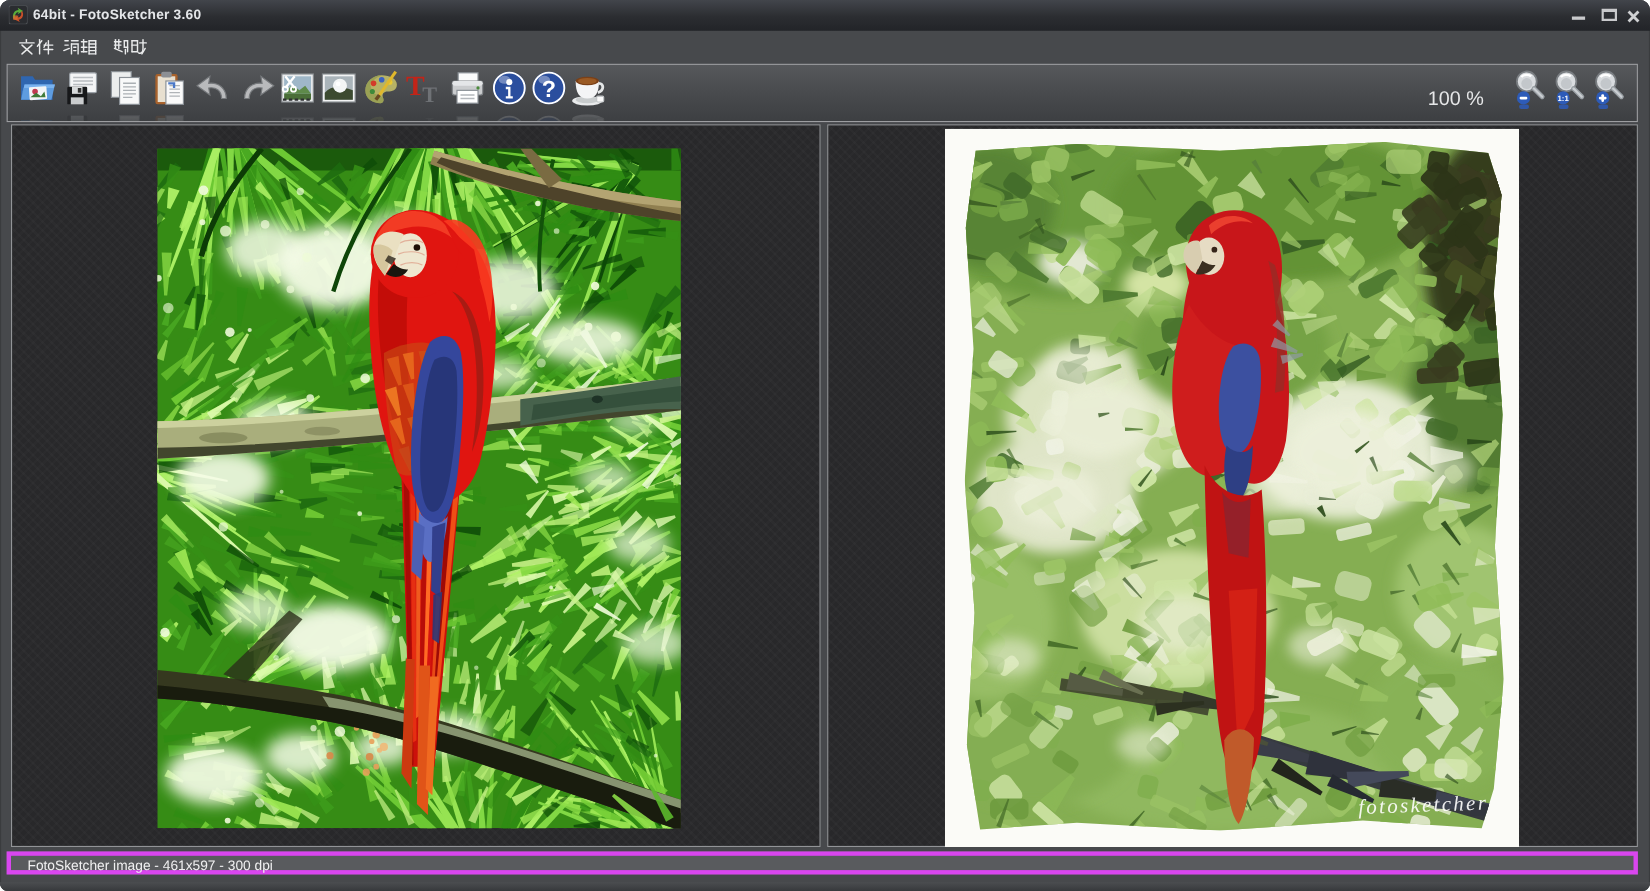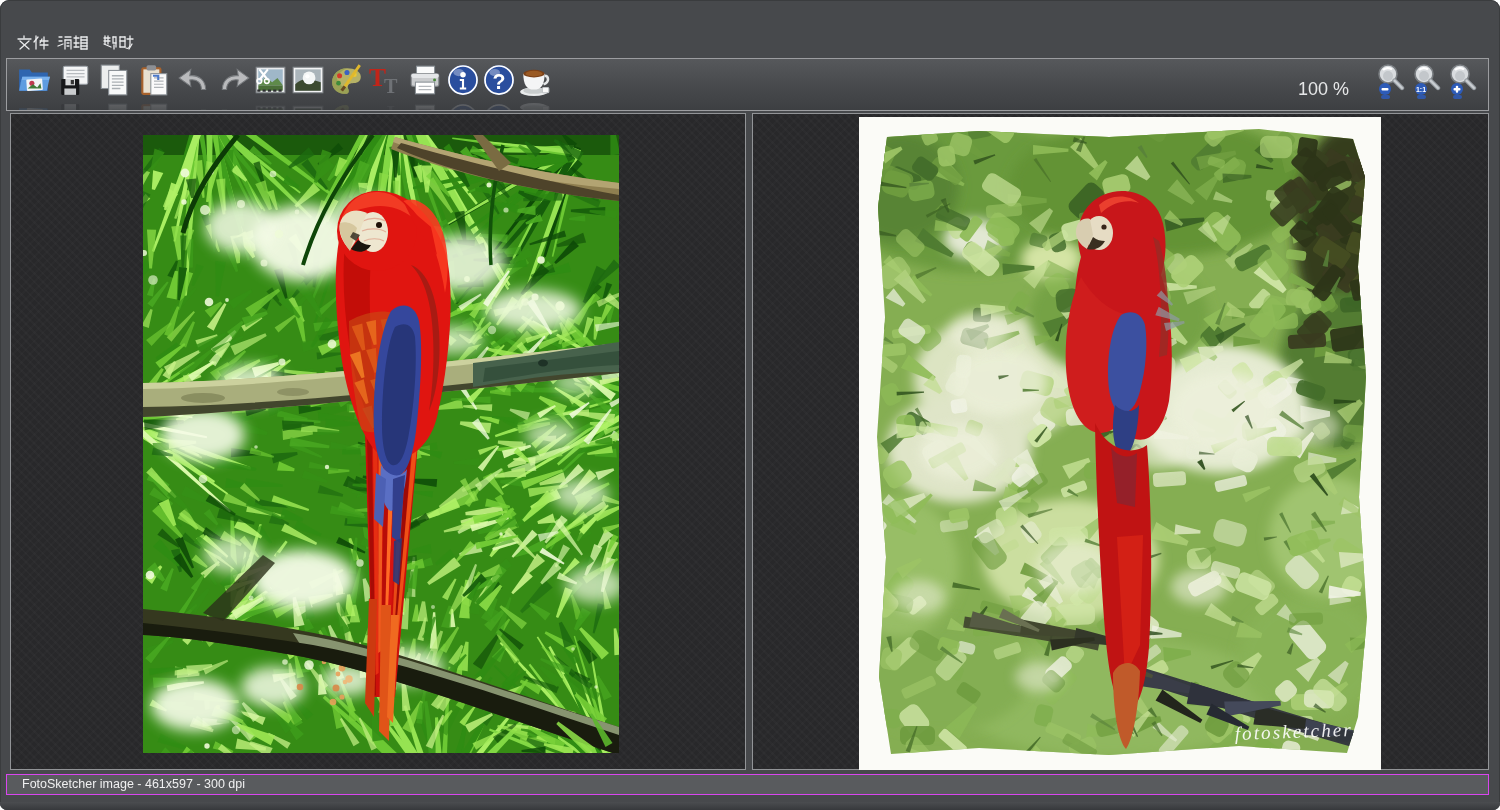--- a/index.html
+++ b/index.html
@@ -14,24 +14,38 @@
 .tico{position:absolute;top:4px;width:34px;height:34px}
 .tico svg{width:34px;height:34px}
 .tico .refl{position:absolute;left:0;top:35px;transform:scaleY(-1);opacity:.22;-webkit-mask-image:linear-gradient(rgba(0,0,0,0) 30%,#000 100%);mask-image:linear-gradient(rgba(0,0,0,0) 30%,#000 100%)}
 #zoomtxt{position:absolute;left:1291px;top:20px;font-size:18px;color:#e6e7e8}
 .mag{position:absolute;top:4px}
 .panel{position:absolute;border:1px solid #929497;background-color:#28282a;background-image:repeating-linear-gradient(45deg,rgba(255,255,255,.02) 0 2px,rgba(0,0,0,0) 2px 6px),repeating-linear-gradient(-45deg,rgba(255,255,255,.016) 0 2px,rgba(0,0,0,0) 2px 6px)}
 #lpanel{left:10px;top:113px;width:736px;height:657px}
 #rpanel{left:752px;top:113px;width:737px;height:657px}
 #lphoto{position:absolute;left:132px;top:21px;width:476px;height:618px}
 #rimg{position:absolute;left:106px;top:3px;width:522px;height:653px}
-#status{position:absolute;left:6px;top:774px;width:1483px;height:21px;border:1px solid #d946ef;background:#595b5e;color:#f0f0f1;font-size:12.5px;line-height:19px;padding-left:15px}
+#status{position:absolute;left:6px;top:774px;width:1483px;height:21px;border:4px solid #d946ef;background:#595b5e;color:#f0f0f1;font-size:12.5px;line-height:19px;padding-left:15px}
 #botline{position:absolute;left:0;top:802px;width:100%;height:8px;background:linear-gradient(#4b4d50,#37393c);border-radius:0 0 7px 7px}
 </style></head><body>
 <div id="win">
+<div id="title">
+      <div id="appic"><svg width="17" height="17" viewBox="0 0 17 17" xmlns="http://www.w3.org/2000/svg">
+          <rect width="17" height="17" rx="2" fill="#2a2c30" stroke="#55585c" stroke-width="1"></rect>
+          <path d="M4 12 C3 8 5 4 9 4 L8 2 13 5 8 8 9 6 C6.5 6 5 9 6 12 Z" fill="#5aae3a"></path>
+          <path d="M12 5 C14 8 13 12 9 13 L10 15 4 12 9 9 8 11 C11 11 12 8 11 6 Z" fill="#c8502a"></path>
+          <rect x="4" y="9" width="4" height="4" fill="#d86a30" opacity=".8"></rect>
+        </svg></div>
+      <div class="txt">64bit - FotoSketcher 3.60</div>
+      <div id="btnmin"></div>
+      <div id="btnmax"></div>
+      <div id="btncls"><svg width="12" height="12" viewBox="0 0 12 12">
+          <path d="M1.5 1.5 L10.5 10.5 M10.5 1.5 L1.5 10.5" stroke="#cfd0d2" stroke-width="2.6"></path>
+        </svg></div>
+    </div>
     <div id="menubar">
       <svg x="0" y="0" width="34" height="16" viewBox="0 0 34 16" style="position:absolute;left:17px;top:7px">
         <path d="M 7 1 L 7 3" stroke="#e9eaeb" stroke-width="1.3" fill="none" stroke-linecap="round"></path>
         <path d="M 1 4 L 14 4" stroke="#e9eaeb" stroke-width="1.3" fill="none" stroke-linecap="round"></path>
         <path d="M 3 6 L 12 14" stroke="#e9eaeb" stroke-width="1.3" fill="none" stroke-linecap="round"></path>
         <path d="M 12 6 L 3 14" stroke="#e9eaeb" stroke-width="1.3" fill="none" stroke-linecap="round"></path>
         <path d="M 19 1 L 19 14" stroke="#e9eaeb" stroke-width="1.3" fill="none" stroke-linecap="round"></path>
         <path d="M 21 2 L 17 7" stroke="#e9eaeb" stroke-width="1.3" fill="none" stroke-linecap="round"></path>
         <path d="M 25 4 L 23 8" stroke="#e9eaeb" stroke-width="1.3" fill="none" stroke-linecap="round"></path>
         <path d="M 23 6 L 31 6" stroke="#e9eaeb" stroke-width="1.3" fill="none" stroke-linecap="round"></path>

